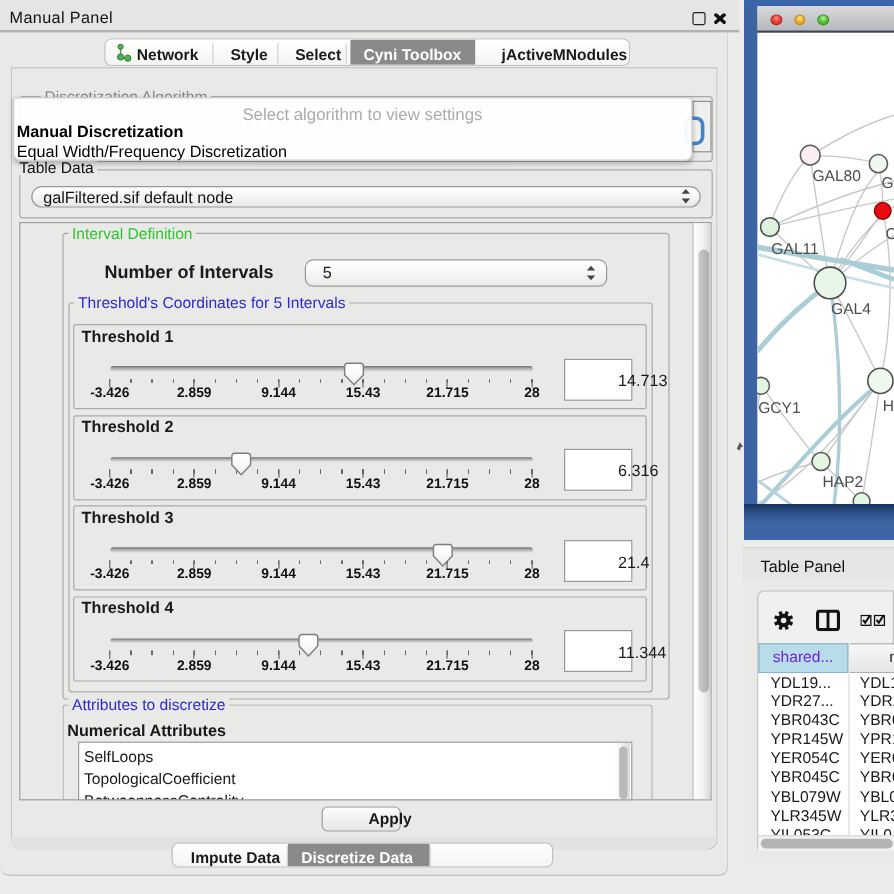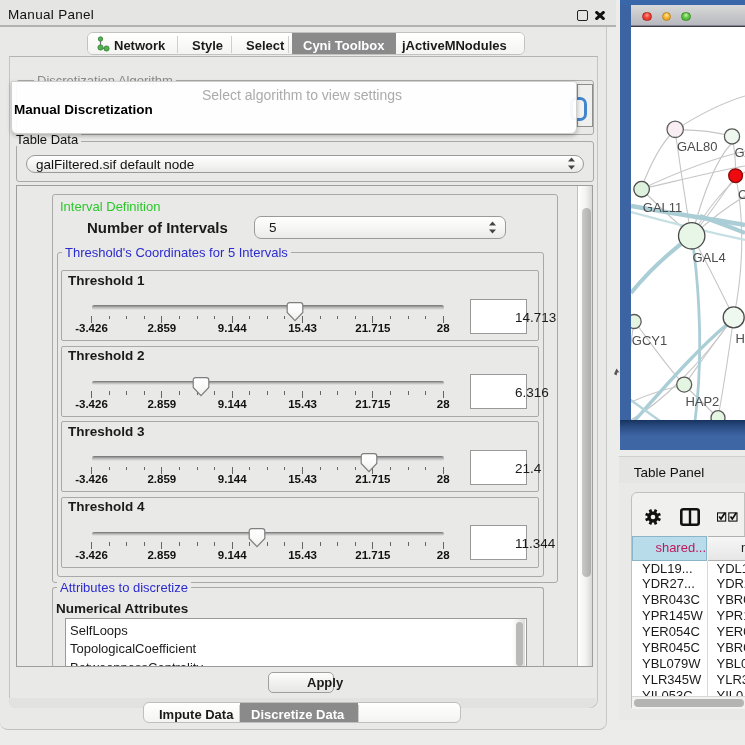--- a/index.html
+++ b/index.html
@@ -40,21 +40,21 @@
     <svg class="a" style="left:9px;top:3px;" width="13" height="16" viewBox="0 0 13 16">
       <path d="M3.5 3.5 L3.5 12 M3.5 12 L9 12.5" stroke="#777" stroke-width="1.2" fill="none"></path>
       <circle cx="3.5" cy="3" r="2.2" fill="#55b055" stroke="#2e7d2e" stroke-width="0.8"></circle>
       <circle cx="3.5" cy="11.5" r="2.6" fill="#55b055" stroke="#2e7d2e" stroke-width="0.8"></circle>
       <circle cx="9.5" cy="12.5" r="2.6" fill="#55b055" stroke="#2e7d2e" stroke-width="0.8"></circle>
     </svg>
     <div class="a" style="left:26px;top:4.5px;font-size:13px;font-weight:bold;">Network</div>
     <div class="a" style="left:104px;top:4.5px;font-size:13px;font-weight:bold;">Style</div>
     <div class="a" style="left:158px;top:4.5px;font-size:13px;font-weight:bold;">Select</div>
     <div class="a" style="left:215px;top:4.5px;font-size:13px;font-weight:bold;color:#fff;">Cyni Toolbox</div>
-    <div class="a" style="left:314px;top:4.5px;font-size:13px;font-weight:bold;">jActiveMNodules</div>
+    <div class="a" style="left:330px;top:4.5px;font-size:13px;font-weight:bold;">jActiveMNodules</div>
   </div>
 
   <div class="a" style="left:8.5px;top:56px;width:589.5px;height:652px;background:#e9e9e7;border:1px solid #c4c4c2;border-top:1px solid #b4b4b2;border-radius:0 0 8px 8px;box-sizing:border-box;">
   </div>
 
   <div class="a" style="left:9px;top:698px;width:587px;height:10px;background:#e2e2e0;border-radius:0 0 8px 8px;"></div>
 
   <div class="gb" style="left:16px;top:80px;width:576px;height:53px;"></div>
   <div class="gt" style="left:34px;top:74px;color:#8a8a8a;">Discretization Algorithm</div>
 
@@ -71,21 +71,21 @@
       <path d="M4.5 12.5 L8 8.5 L1 8.5 Z" fill="#444"></path>
     </svg>
   </div>
 
   <div class="a" style="left:16px;top:185px;width:577px;height:482px;border:1px solid #9e9e9c;background:#e9e9e7;box-sizing:border-box;"></div>
 
   <div class="a" style="left:577px;top:186px;width:15px;height:480px;background:linear-gradient(90deg,#ffffff,#f2f2f0 55%,#d8d8d6);border-left:1px solid #c0c0be;box-sizing:border-box;"></div>
   <div class="a" style="left:582px;top:208px;width:8.5px;height:369px;background:linear-gradient(90deg,#c9c9c7,#aeaeac);border-radius:4.5px;"></div>
 
   <div class="gb" style="left:52px;top:194px;width:504px;height:387px;"></div>
-  <div class="gt" style="left:57px;top:188px;color:#2dc72d;margin-top:12px;">Interval Definition</div>
+  <div class="gt" style="left:57px;top:188px;color:#2dc72d;">Interval Definition</div>
 
   <div class="ttl" style="left:87px;top:219px;font-size:15px;">Number of Intervals</div>
   <div class="a" style="left:254px;top:216px;width:252px;height:23px;background:linear-gradient(#ffffff,#f4f4f2 60%,#eaeae8);border:1px solid #9a9a98;border-radius:7px;box-sizing:border-box;">
     <div class="a" style="left:14px;top:3px;font-size:13.5px;">5</div>
     <svg class="a" style="right:8px;top:4px;" width="9" height="13" viewBox="0 0 9 13">
       <path d="M4.5 0.5 L8 4.5 L1 4.5 Z" fill="#444"></path>
       <path d="M4.5 12.5 L8 8.5 L1 8.5 Z" fill="#444"></path>
     </svg>
   </div>
 
@@ -218,20 +218,21 @@
     <div class="a" style="left:95px;top:2px;width:1px;height:17px;background:#cfcfcd;"></div>
     <div class="a" style="left:214px;top:2px;width:1px;height:17px;background:#cfcfcd;"></div>
     <div class="a" style="left:15px;top:3.5px;font-size:13px;font-weight:bold;">Impute Data</div>
     <div class="a" style="left:107px;top:3.5px;font-size:13px;font-weight:bold;color:#fff;">Discretize Data</div>
     <div class="a" style="left:225px;top:3.5px;font-size:17px;font-weight:bold;margin-top:17px;">Infer Network</div>
   </div>
 
   <div class="a" style="left:11px;top:81px;width:566px;height:53px;background:rgba(255,255,255,0.94);border:1px solid #d0d0ce;border-radius:0 3px 6px 6px;box-shadow:0 2px 4px rgba(0,0,0,0.25);box-sizing:border-box;">
     <div class="a" style="left:190px;top:5px;color:#ababab;font-size:14px;">Select algorithm to view settings</div>
     <div class="a" style="left:2px;top:20px;font-weight:bold;font-size:13.5px;color:#000;">Manual Discretization</div>
+    <div class="a" style="left:2px;top:37px;font-size:13.5px;color:#000;">Equal Width/Frequency Discretization</div>
   </div>
 </div>
 
 <svg class="a" style="left:613px;top:368px;" width="8" height="8" viewBox="0 0 8 8">
       <path d="M1 6 L3.5 0.5 L6.5 4.5 L4.5 4.2 L3.5 7.5 Z" fill="#555"></path>
     </svg>
 
 <div class="a" style="left:620px;top:0;width:125px;height:450px;background:#3d64a2;">
   <div class="a" style="left:0;top:0;width:100%;height:4.5px;background:#3a67aa;"></div>
 
@@ -330,21 +331,21 @@
       <rect x="1.3" y="1.3" width="17.4" height="15.4" rx="2" fill="none" stroke="#111" stroke-width="2.6"></rect>
       <line x1="10" y1="1" x2="10" y2="17" stroke="#111" stroke-width="2.4"></line>
     </svg>
     <svg class="a" style="left:85.8px;top:19px;" width="21" height="10" viewBox="0 0 21 10">
       <rect x="0.5" y="0.9" width="8.2" height="8.2" fill="none" stroke="#111" stroke-width="1.1"></rect>
       <path d="M2.2 4.5 L4 7 L8 0.8" fill="none" stroke="#111" stroke-width="1.7"></path>
       <rect x="11.8" y="0.9" width="8.2" height="8.2" fill="none" stroke="#111" stroke-width="1.1"></rect>
       <path d="M13.5 4.5 L15.3 7 L19.3 0.8" fill="none" stroke="#111" stroke-width="1.7"></path>
     </svg>
 
-    <div class="a" style="left:0;top:43.5px;width:75.5px;height:24.5px;background:#b9dcea;border:1px solid #8ab4c8;box-sizing:border-box;text-align:right;line-height:22px;font-size:13px;color:#be185d;">shared...</div>
+    <div class="a" style="left:0;top:43.5px;width:75.5px;height:24.5px;background:#b9dcea;border:1px solid #8ab4c8;box-sizing:border-box;text-align:center;line-height:22px;font-size:13px;color:#6d28d9;">shared...</div>
     <div class="a" style="left:76.5px;top:43.5px;width:38px;height:24.5px;background:linear-gradient(#f6f6f6,#e6e6e6);border-top:1px solid #b0b0ae;border-bottom:1px solid #b0b0ae;box-sizing:border-box;line-height:22px;font-size:13px;color:#222;padding-left:33px;">n</div>
 
     <div class="a" style="left:0;top:68px;width:114px;height:135.7px;background:#fff;overflow:hidden;">
       <div class="a" style="left:75.5px;top:0;width:1px;height:100%;background:#d8d8d6;"></div>
       <div class="a" style="left:10.5px;top:0;font-size:13px;line-height:15.9px;color:#1a1a1a;">YDL19...<br>YDR27...<br>YBR043C<br>YPR145W<br>YER054C<br>YBR045C<br>YBL079W<br>YLR345W<br>YIL053C</div>
       <div class="a" style="left:85px;top:0;font-size:13px;line-height:15.9px;color:#1a1a1a;">YDL1<br>YDR2<br>YBR0<br>YPR1<br>YER0<br>YBR0<br>YBL0<br>YLR3<br>YIL0</div>
     </div>
 
     <div class="a" style="left:0;top:203.7px;width:114px;height:12.5px;background:#f2f2f0;border-top:1px solid #d8d8d6;box-sizing:border-box;">
       <div class="a" style="left:2.8px;top:1.5px;width:110px;height:8.5px;background:#b4b4b2;border-radius:4.5px;"></div>

